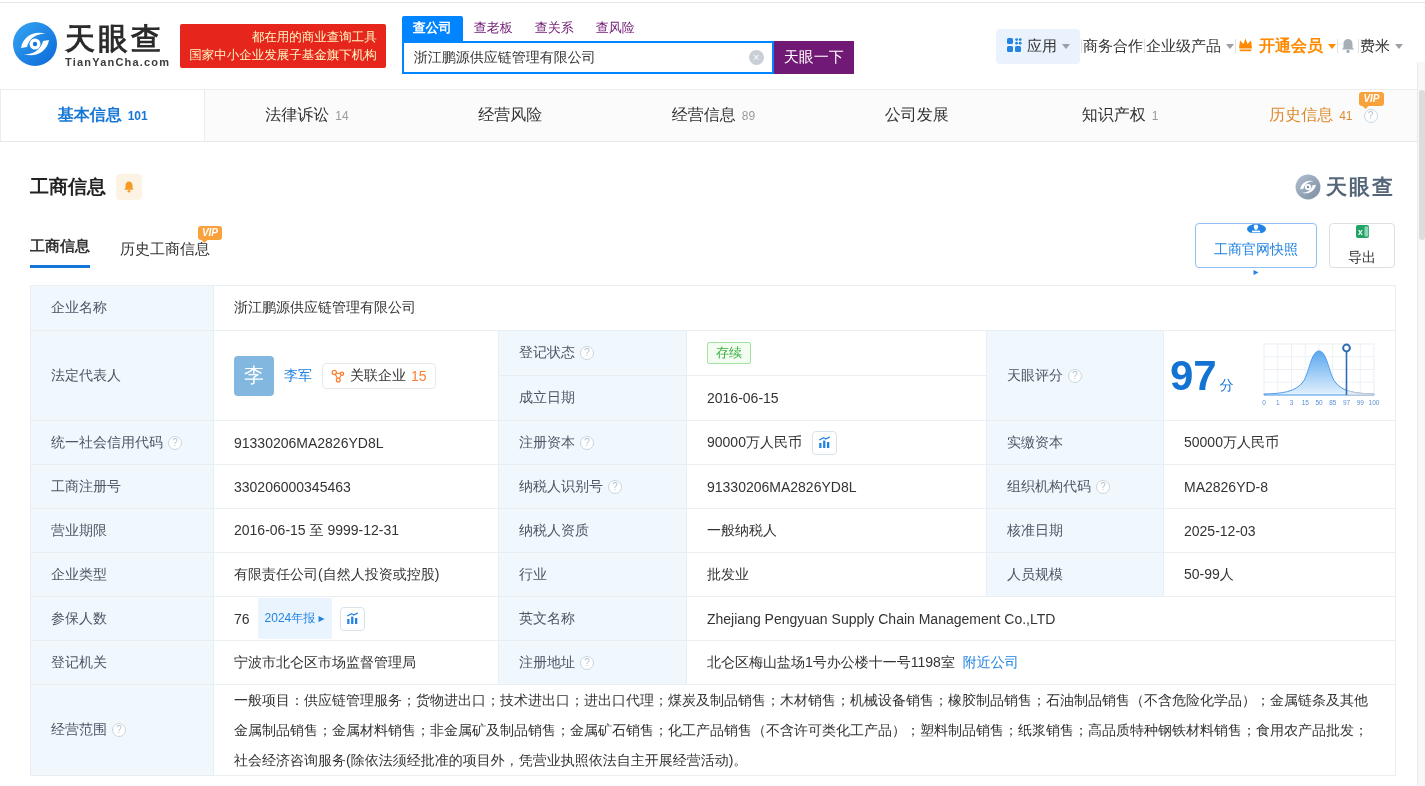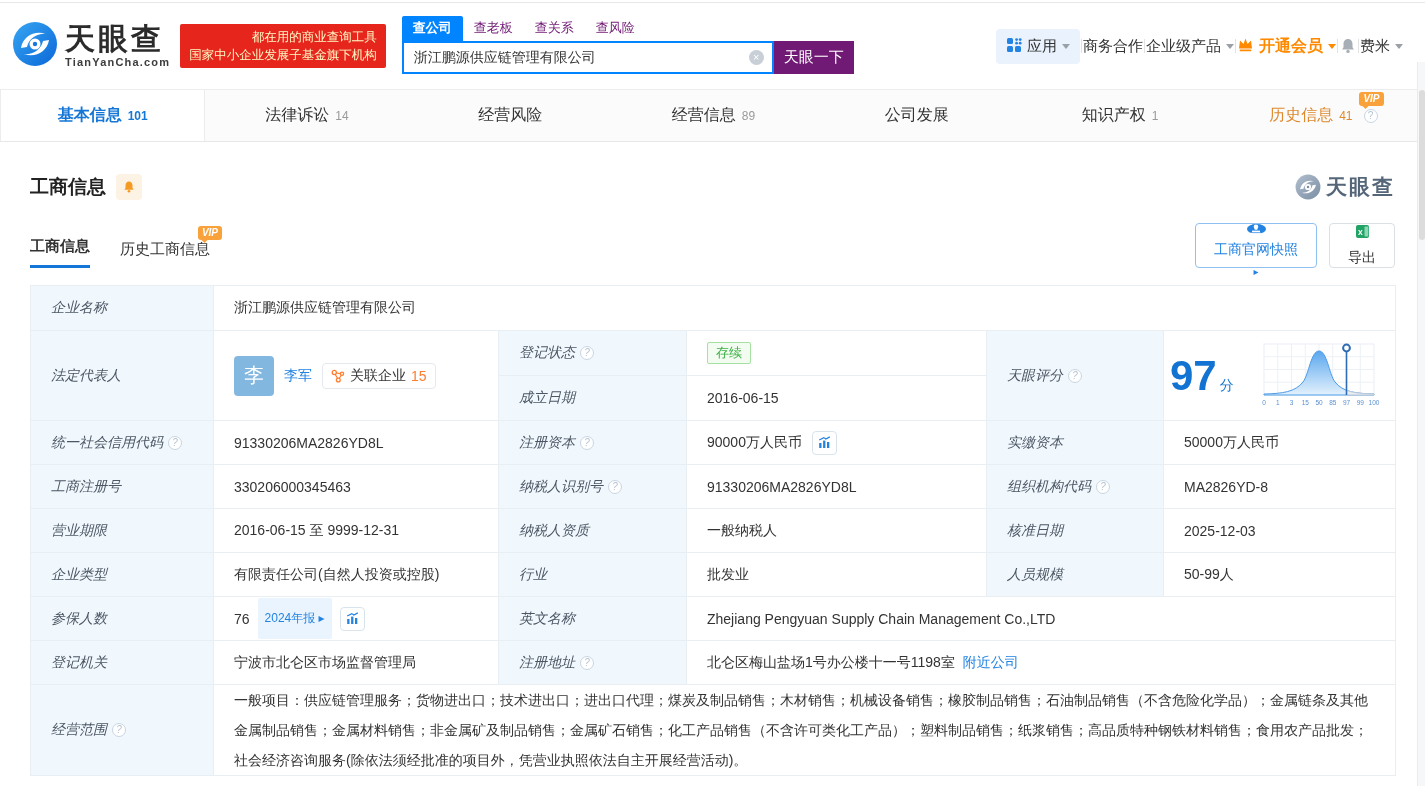--- a/index.html
+++ b/index.html
@@ -74,21 +74,21 @@
   .btn-snapshot { border:1px solid #8fc0f2; color:#2283e2; }
   .btn-export { border:1px solid #dcdfe3; color:#333; }
   .stamp-circle { width:19px; height:19px; border-radius:50%; background:#2283e2; display:flex;
                   align-items:center; justify-content:center; }
   .arrow-r { font-size:10px; color:#2283e2; }
 
   
   table.t { margin-top:17px; border-collapse:collapse; width:1365px; table-layout:fixed; font-size:14px; }
   .t td { border:1px solid #e9eef3; padding:0 20px; height:44px; color:#333; }
   .t tr.r1 td { height:45px; }
-  td.lbl { background:#f1f8fd; color:#4c5664;font-style:italic; }
+  td.lbl { background:#f1f8fd; color:#4c5664; }
   td.lbl .lblwrap { display:flex; align-items:center; }
   .cellflex { display:flex; align-items:center; gap:10px; }
   .avatar { width:40px; height:40px; border-radius:4px; background:#82b7e0; color:#fff; font-size:20px;
             display:flex; align-items:center; justify-content:center; cursor:pointer; flex:0 0 auto; }
   a.link, .link { color:#2283e2; text-decoration:none; cursor:pointer; }
   .rel-badge { display:flex; align-items:center; gap:5px; border:1px solid #e4e9ef; border-radius:4px;
                background:#fff; padding:3px 8px; cursor:pointer; }
   .rel-badge .cnt { color:#ff7d2e; }
   .tag-green { display:inline-block; border:1px solid #a5e1a0; background:#f2fcf0; color:#3eb045;
                font-size:13px; padding:1px 8px; border-radius:2px; }

